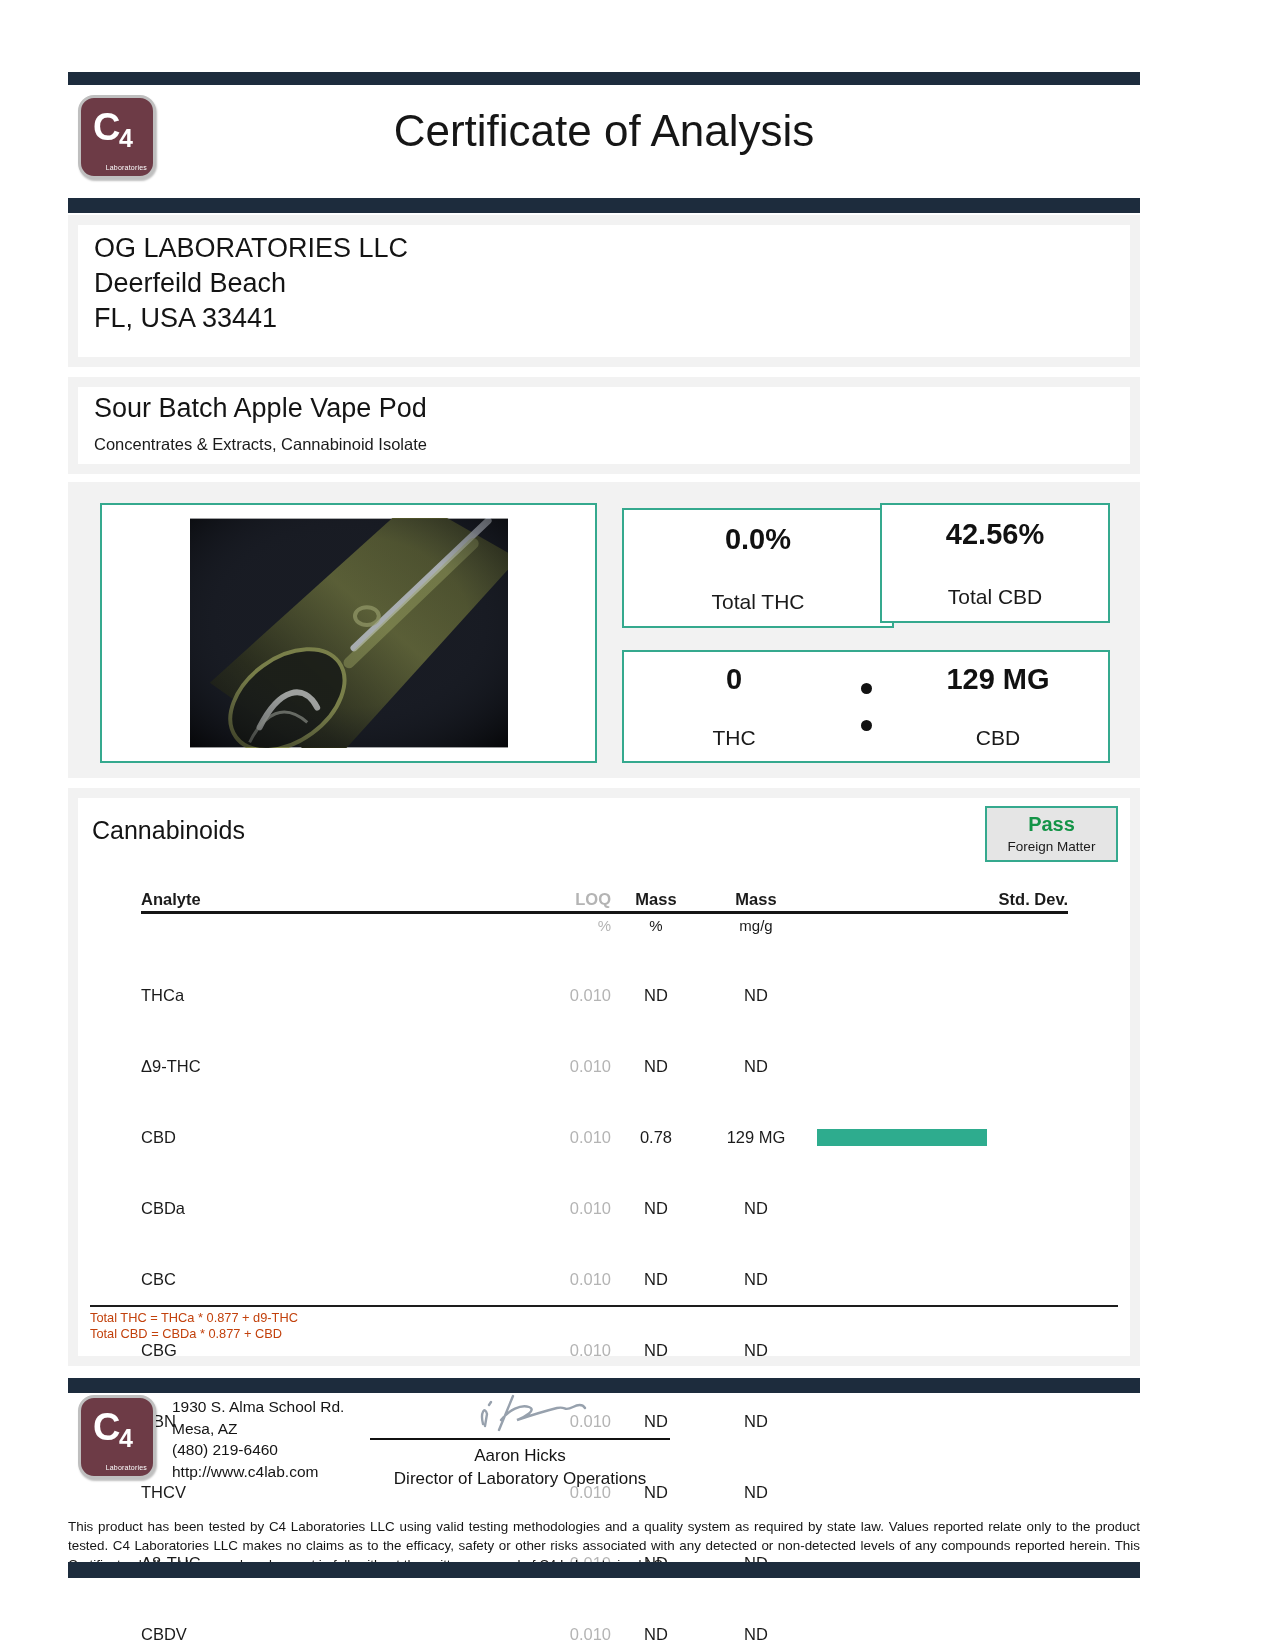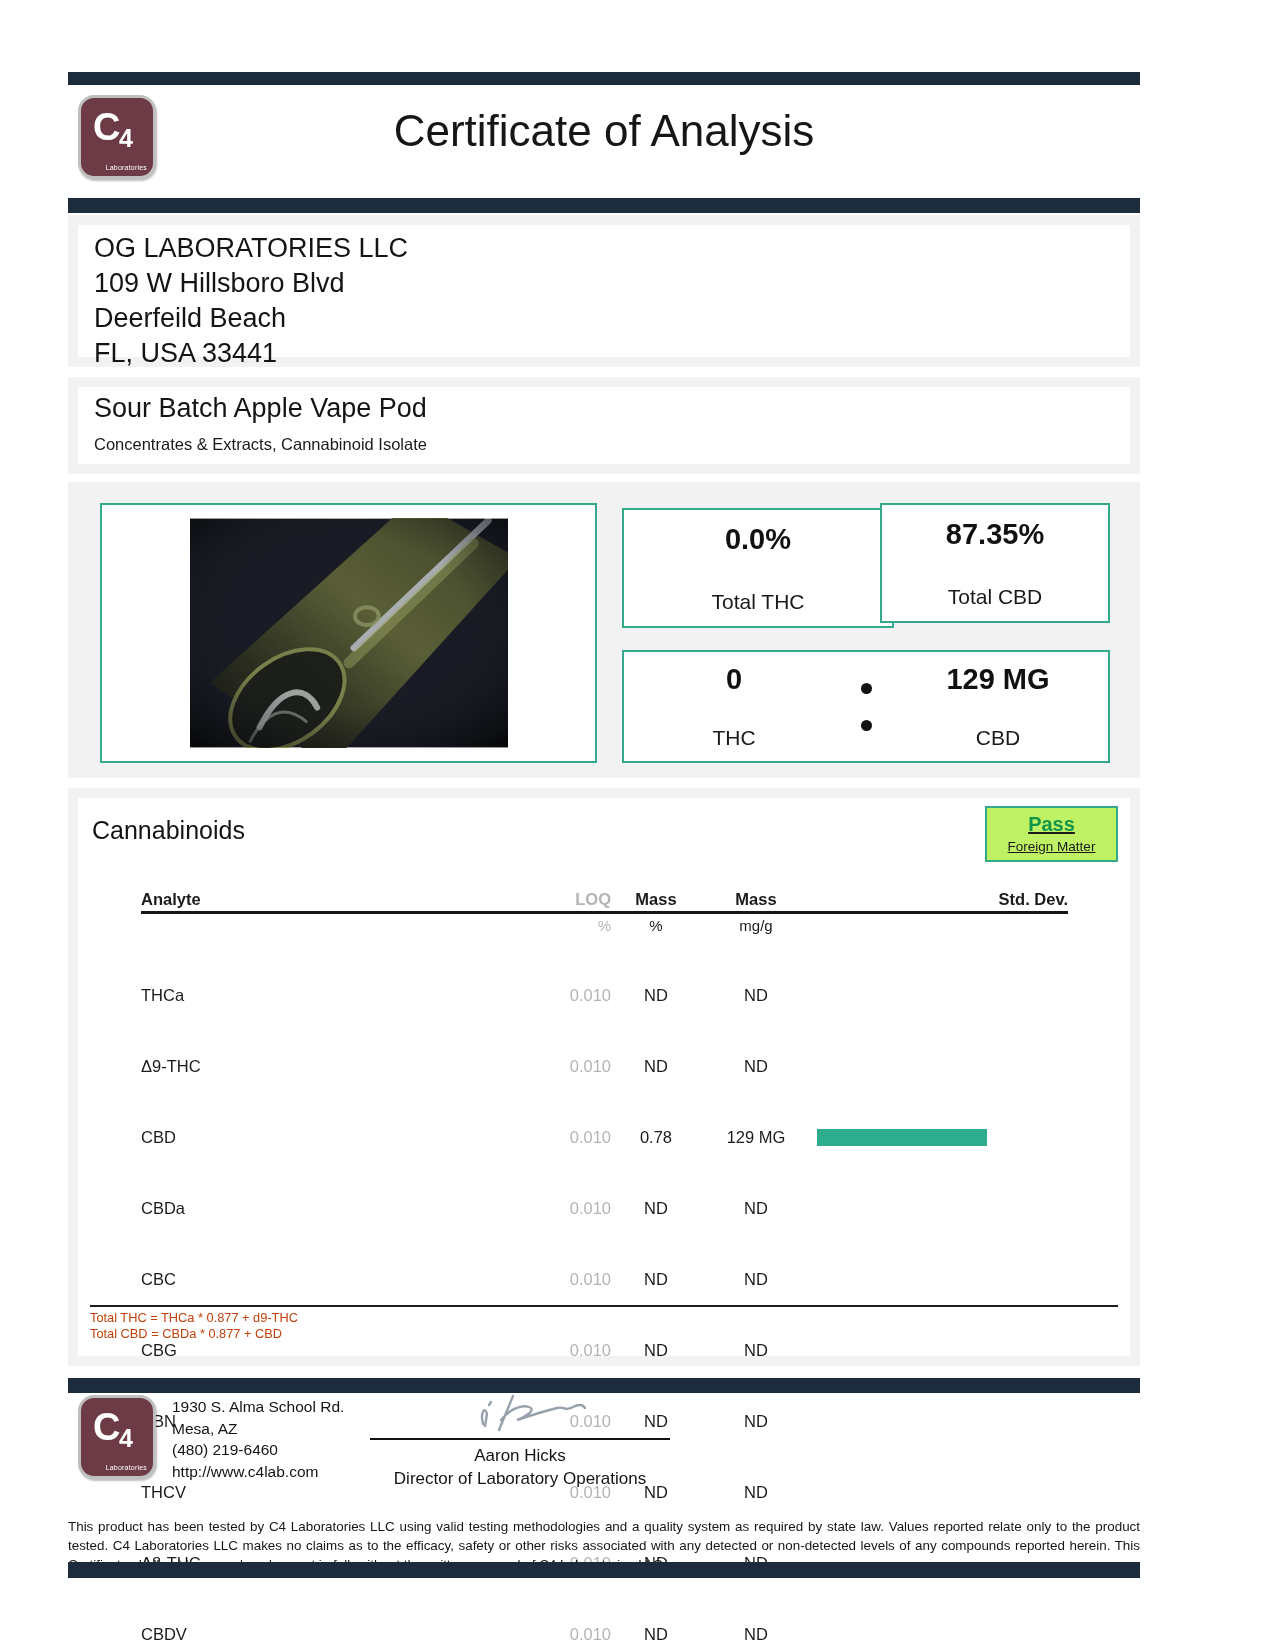--- a/index.html
+++ b/index.html
@@ -54,21 +54,21 @@
              grid-template-columns:1fr 44px 1fr;padding:11px 0 11px;box-sizing:border-box;}
   .ratio-side{display:flex;flex-direction:column;justify-content:space-between;align-items:center;}
   .pot-value{font-size:29px;font-weight:bold;color:#111;}
   .pot-label{font-size:21px;color:#1a1a1a;}
   .colon{display:flex;flex-direction:column;justify-content:center;align-items:center;gap:26px;}
   .colon i{width:11px;height:11px;border-radius:50%;background:#121212;}
 
   
   .cann-heading{position:absolute;left:14px;top:18px;font-size:25px;color:#141414;}
   .pass-box{position:absolute;right:12px;top:8px;width:133px;height:56px;box-sizing:border-box;
-            border:2px solid #35a98e;background:#bef264;text-align:center;text-decoration:underline;}
+            border:2px solid #35a98e;background:#e5e5e5;text-align:center;}
   .pass-status{font-size:20px;font-weight:bold;color:#149447;margin-top:5px;}
   .pass-test{font-size:13.5px;color:#1a1a1a;margin-top:3px;}
 
   .table{position:absolute;left:63px;top:92px;width:927px;font-size:16.5px;}
   .t-grid{display:grid;grid-template-columns:335px 135px 90px 110px 257px;align-items:center;}
   .t-head{font-weight:bold;border-bottom:3px solid #161616;padding-bottom:2px;}
   .t-head .c-loq{font-weight:bold;}
   .t-units{height:22px;font-size:15px;color:#1a1a1a;}
   .t-row{height:23px;margin-top:48px;}
   .t-total{height:25px;font-weight:bold;border-bottom:1px solid #c6c6c6;}
@@ -106,21 +106,20 @@
     <span class="logo-sub">Laboratories</span>
   </div>
   <div class="title">Certificate of Analysis</div>
 
   <div class="bar bar-2"></div>
 
   <section class="panel panel-info">
     <div class="card">
       <div class="client-block">
         <div>OG LABORATORIES LLC</div>
-        <div>109 W Hillsboro Blvd</div>
         <div>Deerfeild Beach</div>
         <div>FL, USA 33441</div>
       </div>
     </div>
   </section>
 
   <section class="panel panel-product">
     <div class="card">
       <div class="product-name">Sour Batch Apple Vape Pod</div>
       <div class="product-cat">Concentrates &amp; Extracts, Cannabinoid Isolate</div>
@@ -152,21 +151,21 @@
         <ellipse cx="178" cy="98" rx="12" ry="9" fill="none" stroke="#b9bf79" stroke-width="4" opacity="0.7"></ellipse>
         <rect width="320" height="230" fill="url(#vig)"></rect>
       </svg>
     </div>
 
     <div class="teal-box pot-box box-thc">
       <div class="pot-value">0.0%</div>
       <div class="pot-label">Total THC</div>
     </div>
     <div class="teal-box pot-box box-cbd">
-      <div class="pot-value">87.35%</div>
+      <div class="pot-value">42.56%</div>
       <div class="pot-label">Total CBD</div>
     </div>
     <div class="teal-box box-ratio">
       <div class="ratio-side">
         <div class="pot-value">0</div>
         <div class="pot-label">THC</div>
       </div>
       <div class="colon">
           <i></i>
           <i></i>

